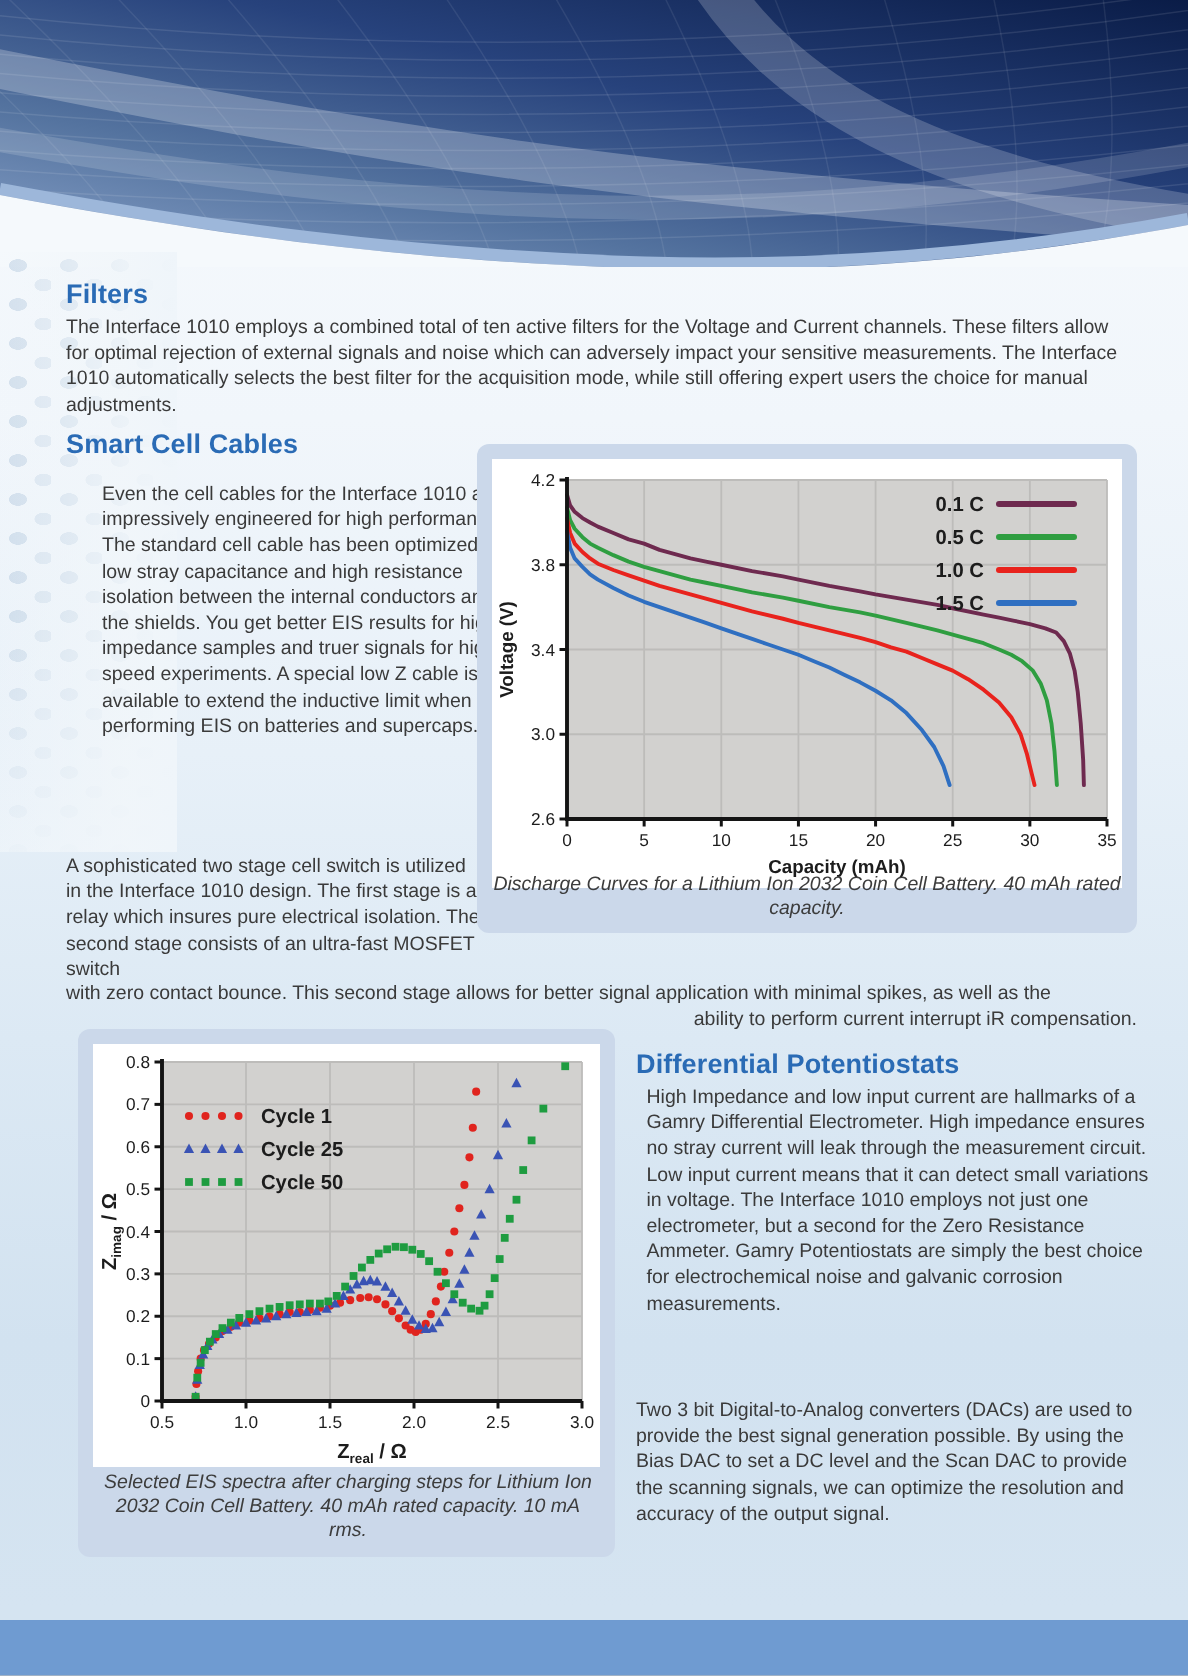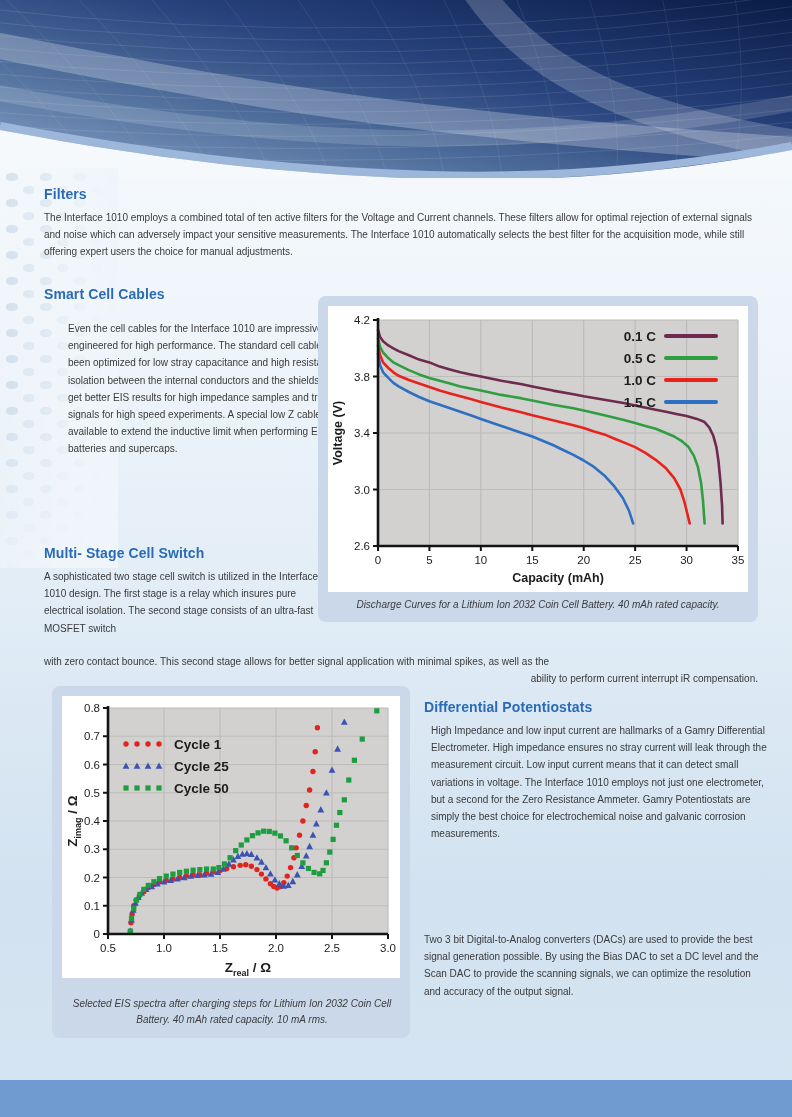--- a/index.html
+++ b/index.html
@@ -15,22 +15,22 @@
       radial-gradient(ellipse 10px 7px at 12px 9px, rgba(168,192,216,.50) 58%, rgba(168,192,216,0) 62%),
       radial-gradient(ellipse 10px 7px at 29px 22px, rgba(168,192,216,.38) 58%, rgba(168,192,216,0) 62%);
     background-size:34px 26px;
   }
   .dots::after {
     content:""; position:absolute; inset:0;
     background:linear-gradient(90deg, rgba(243,248,252,.15) 0%, rgba(241,246,250,.85) 70%, #eff5fa 100%),
                linear-gradient(180deg, rgba(243,248,252,0) 60%, rgba(236,243,249,.9) 100%);
   }
   .abs { position:absolute; }
-  h2.sec { font-size:14px; font-weight:bold; color:#2a6bb5; letter-spacing:.1px; }
-  p.body-text { font-size:10px; line-height:17.2px; color:#3a3a3a; }
+  h2.sec { font-size:18px; font-weight:bold; color:#2a6bb5; letter-spacing:.1px; }
+  p.body-text { font-size:13px; line-height:17.2px; color:#3a3a3a; }
   .filters-head   { left:44px; top:186px; }
   .filters-body   { left:44px; top:209px; width:710px; }
   .smart-head     { left:44px; top:286px; }
   .smart-body     { left:44px; top:320px; width:274px;margin-left:24px; }
   .multi-head     { left:44px; top:545px; }
   .multi-body     { left:44px; top:568px; width:278px; }
   .cont1          { left:44px; top:653px; width:706px; }
   .cont2          { left:44px; top:670px; width:714px; text-align:right; }
   .diff-head      { left:424px; top:699px; }
   .diff-body      { left:431px; top:722px; width:338px; }
@@ -38,21 +38,21 @@
   .dac-body       { left:424px; top:931px; width:340px; }
   .chart-card {
     position:absolute; background:#cbd8ea; border-radius:8px;
   }
   .card1 { left:318px; top:296px; width:440px; height:326px; }
   .card2 { left:52px;  top:686px; width:358px; height:352px; }
   .chart-panel { position:absolute; left:10px; top:10px; background:#ffffff; }
   .panel1 { width:420px; height:286px; }
   .panel2 { width:338px; height:282px; }
   .chart-caption {
-    position:absolute; font-style:italic; font-size:10px; line-height:16px; color:#3c3c3c;
+    position:absolute; font-style:italic; font-size:13px; line-height:16px; color:#3c3c3c;
   }
   .cap1 { left:0; right:0; bottom:9px; text-align:center; }
   .cap2 { left:14px; right:12px; bottom:10px; text-align:center; }
   .footer-band { position:absolute; left:0; bottom:0; width:792px; height:37px; background:#6f9bd1; }
   svg text { font-family:"Liberation Sans", sans-serif; }
 </style>
 </head>
 <body>
 
 <div class="page">
@@ -101,21 +101,20 @@
   </div>
 
   <div class="dots"></div>
 
   <h2 class="abs sec filters-head">Filters</h2>
   <p class="abs body-text filters-body">The Interface 1010 employs a combined total of ten active filters for the Voltage and Current channels.  These filters allow for optimal rejection of external signals and noise which can adversely impact your sensitive measurements.  The Interface 1010 automatically selects the best filter for the acquisition mode, while still offering expert users the choice for manual adjustments.</p>
 
   <h2 class="abs sec smart-head">Smart Cell Cables</h2>
   <p class="abs body-text smart-body">Even the cell cables for the Interface 1010 are impressively engineered for high performance. The standard cell cable has been optimized for low stray capacitance and high resistance isolation between the internal conductors and the shields.  You get better EIS results for high impedance samples and truer signals for high speed experiments.  A special low Z cable is available to extend the inductive limit when performing EIS on batteries and supercaps.</p>
 
-  <h2 class="abs sec multi-head">Multi- Stage Cell Switch</h2>
   <p class="abs body-text multi-body">A sophisticated two stage cell switch is utilized in the Interface 1010 design.  The first stage is a relay which insures pure electrical isolation.  The second stage consists of an ultra-fast MOSFET switch</p>
   <p class="abs body-text cont2">ability to perform current interrupt iR compensation.</p>
   <p class="abs body-text cont1">with zero contact bounce.  This second stage allows for better signal application with minimal spikes, as well as the</p>
 
   <div class="chart-card card1">
     <div class="chart-panel panel1">
       <svg id="chart1" width="420" height="286" viewBox="0 0 420 286">
           <rect x="50" y="14" width="360" height="226" fill="#d2d1cf"></rect>
           <line x1="101.42857142857142" y1="14" x2="101.42857142857142" y2="240" stroke="#bdbcba" stroke-width="1.2"></line>
           <line x1="152.85714285714283" y1="14" x2="152.85714285714283" y2="240" stroke="#bdbcba" stroke-width="1.2"></line>

